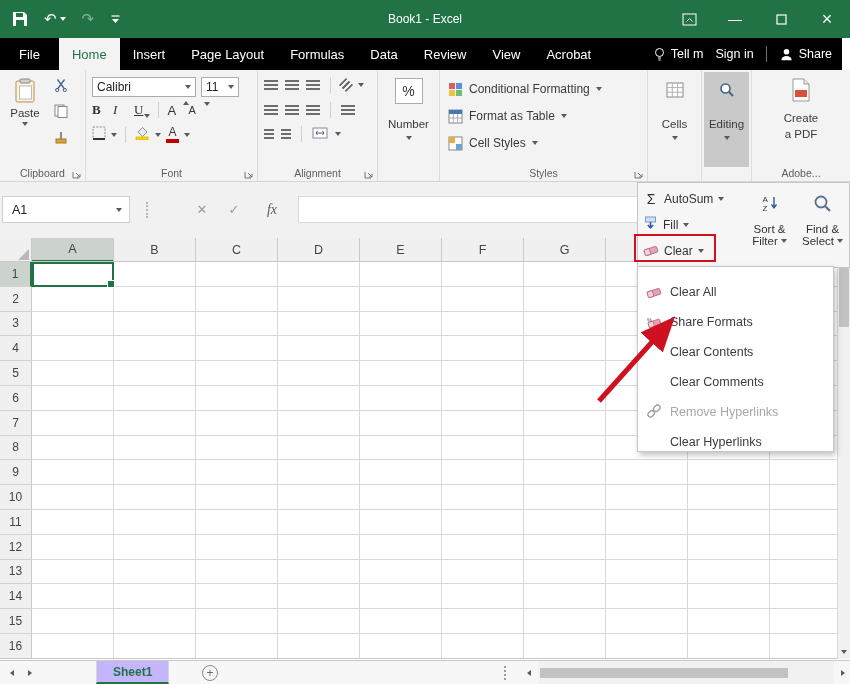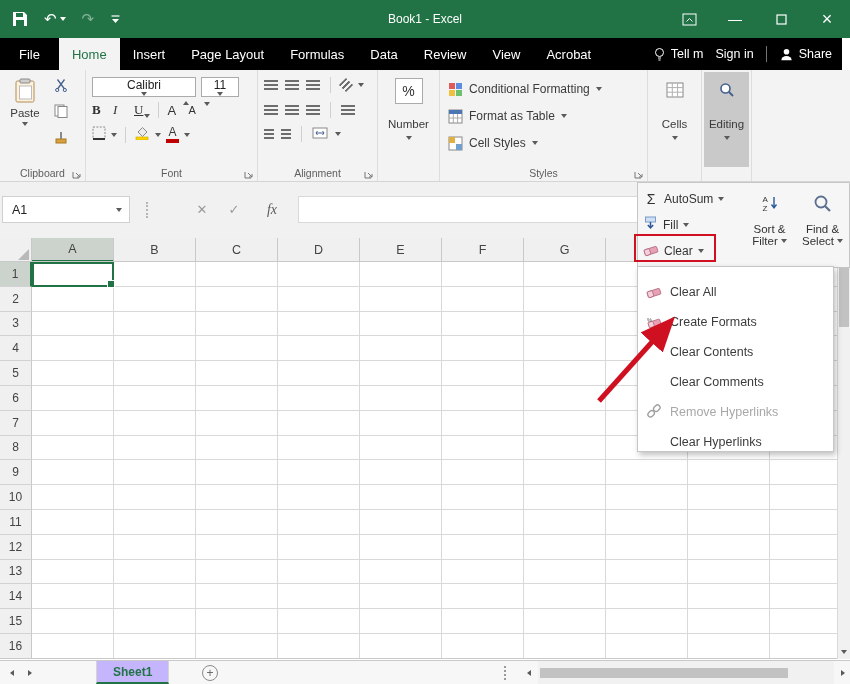--- a/index.html
+++ b/index.html
@@ -37,21 +37,21 @@
   .tri-right { display:inline-block; width:0; height:0; border-top:3.5px solid transparent; border-bottom:3.5px solid transparent; border-left:4px solid #5a5a5a; }
 
   .g-clipboard { left:0; width:86px; }
   .paste-btn { position:absolute; left:4px; top:4px; width:42px; height:88px; display:flex; flex-direction:column; align-items:center; gap:3px; padding-top:4px; }
   .paste-btn span.lbl { font-size:11.5px; }
   .clip-col { position:absolute; left:54px; top:8px; display:flex; flex-direction:column; gap:9px; }
 
   .g-font { left:86px; width:172px; }
   .font-row { position:absolute; left:6px; right:6px; display:flex; align-items:center; gap:5px; }
   .r1 { top:7px; } .r2 { top:32px; } .r3 { top:56px; }
-  .combo { background:#fff; border:1px solid #ababab; height:20px; display:flex; align-items:center; justify-content:space-between; padding:0 4px; font-size:12px; color:#222;flex-direction:column; }
+  .combo { background:#fff; border:1px solid #ababab; height:20px; display:flex; align-items:center; justify-content:space-between; padding:0 4px; font-size:12px; color:#222; }
   .combo.fname { width:104px; }
   .combo.fsize { width:38px; }
   .fbtn { min-width:16px; text-align:center; font-size:13px; color:#333; display:inline-flex; align-items:flex-end; gap:1px; }
   .fbtn b { font-family:"Liberation Serif", serif; }
   .fbtn i { font-family:"Liberation Serif", serif; }
   .fbtn u { font-family:"Liberation Serif", serif; }
   .mini-div { width:1px; height:16px; background:#d0d0d0; margin:0 3px; }
   .a-red { display:inline-flex; flex-direction:column; align-items:center; line-height:11px; font-size:12px; }
   .a-red .bar { width:13px; height:4px; background:#c00000; margin-top:1px; }
   .a-up { position:relative; font-size:13px; }
@@ -388,20 +388,30 @@
     <div class="group g-editing">
       <div class="editing-press"></div>
       <span class="big-icon"><svg width="16" height="16" viewBox="0 0 16 16">
             <circle cx="6.5" cy="6.5" r="4.5" fill="#fff" stroke="#44608e" stroke-width="1.6"></circle>
             <line x1="10" y1="10" x2="14" y2="14" stroke="#44608e" stroke-width="2"></line>
           </svg></span>
       <div class="collapsed-lbl">Editing</div>
       <span class="tri collapsed-tri"></span>
     </div>
 
+    <div class="group g-adobe">
+      <span class="big-icon" style="top:8px;"><svg width="20" height="24" viewBox="0 0 20 24">
+            <path d="M2 1 h11 l5 5 v17 h-16 z" fill="#fff" stroke="#999"></path>
+            <path d="M13 1 v5 h5" fill="#ececec" stroke="#999"></path>
+            <rect x="4" y="12" width="12" height="7" fill="#d94f3d"></rect>
+          </svg></span>
+      <div class="adobe-l1">Create</div>
+      <div class="adobe-l2">a PDF</div>
+      <div class="group-label">Adobe...</div>
+    </div>
   </div>
 
   <div class="formulabar">
     <div class="namebox">
       <span>A1</span>
       <span class="tri nb-tri"></span>
     </div>
     <div class="fb-dots"></div>
     <span class="fb-btn fb-x">✕</span>
     <span class="fb-btn fb-ck">✓</span>
@@ -735,21 +745,21 @@
     <div class="menu-item">
       <span class="mi-ic">
           <svg width="15" height="13" viewBox="0 0 16 14">
             <g transform="rotate(-18 8 8)">
               <rect x="1.5" y="5" width="13" height="6" rx="1" fill="#e8a0b4" stroke="#b06880" stroke-width="0.8"></rect>
               <rect x="1.5" y="5" width="5.5" height="6" rx="1" fill="#f5d0da" stroke="#b06880" stroke-width="0.8"></rect>
             </g>
             <text x="0" y="6" font-size="6" fill="#555">%</text>
           </svg>
         </span>
-      <span>Create Formats</span>
+      <span>Share Formats</span>
     </div>
     <div class="menu-item">
       <span class="mi-ic"></span>
       <span>Clear Contents</span>
     </div>
     <div class="menu-item">
       <span class="mi-ic"></span>
       <span>Clear Comments</span>
     </div>
     <div class="menu-item disabled">

